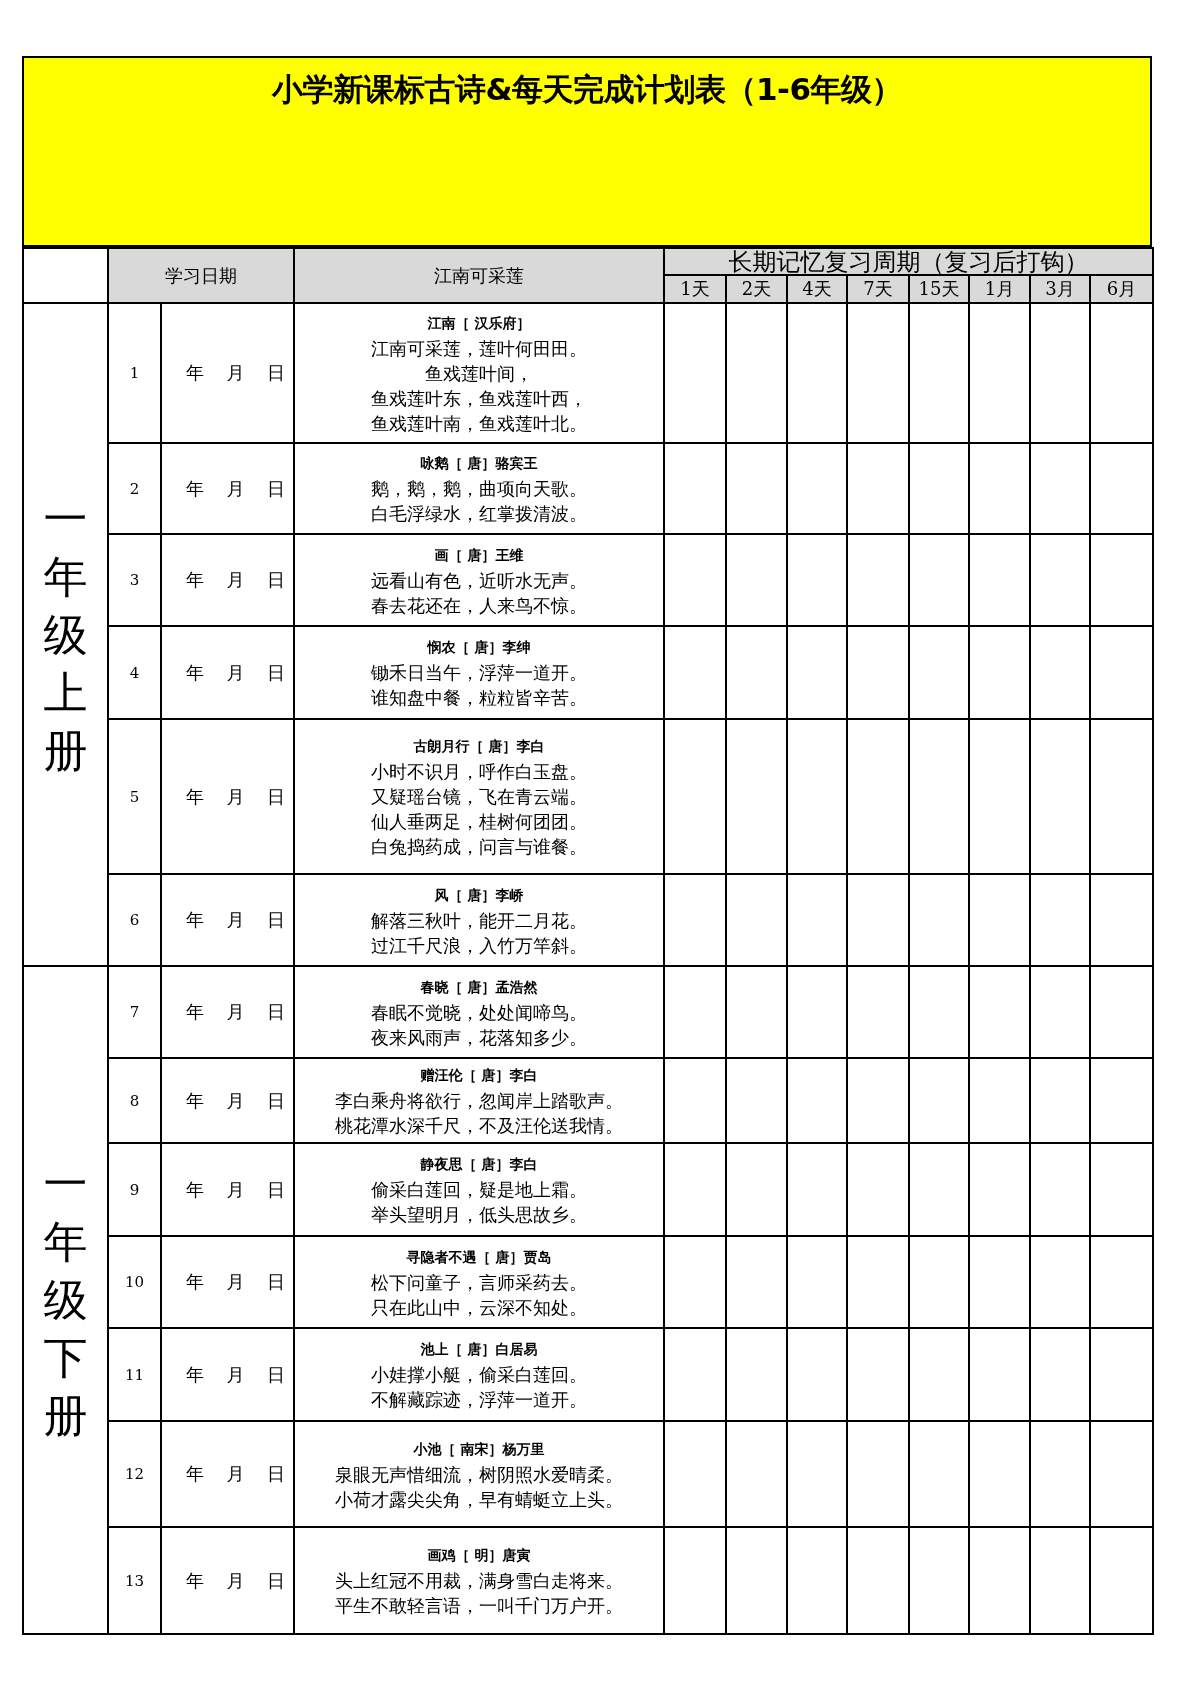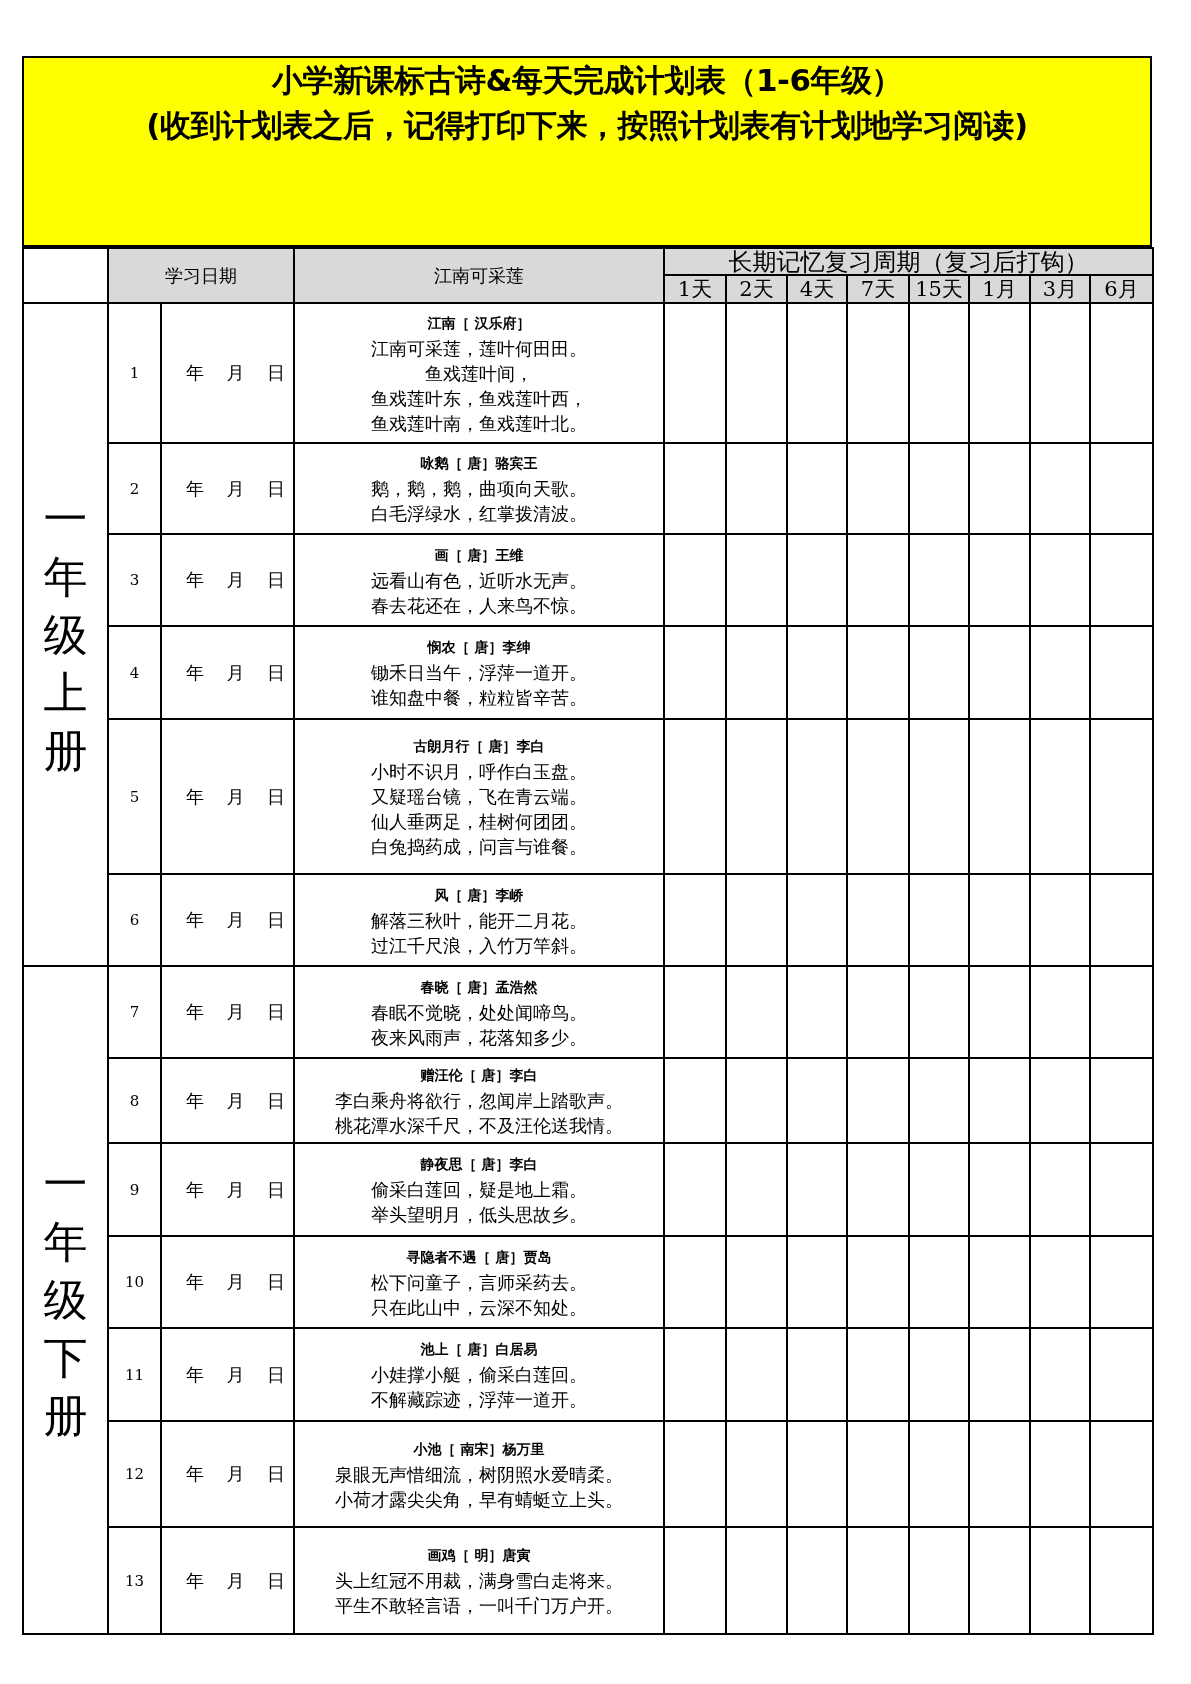--- a/index.html
+++ b/index.html
@@ -4,57 +4,58 @@
 <style>
   * { box-sizing: border-box; margin: 0; padding: 0; }
   html, body { width: 1191px; height: 1684px; background: #ffffff; overflow: hidden; }
   body { position: relative; font-family: "DejaVu Serif", "Liberation Serif", serif; color: #000; }
 
   .sheet { position: absolute; left: 22px; top: 56px; width: 1130px; }
 
   .title-box {
     height: 191px; background: #ffff00; border: 2px solid #000;
     display: flex; flex-direction: column; align-items: center; justify-content: flex-start;
+    padding-top: 9px;
+    gap: 16px;
   }
   .title-line {
     font-family: "DejaVu Sans", "Liberation Sans", sans-serif;
     font-weight: bold; font-size: 31px; line-height: 45px; letter-spacing: -0.5px;
     white-space: nowrap;
   }
   .check { display: inline-block; font-weight: bold; }
 
   table.plan {
     border-collapse: collapse; table-layout: fixed; width: 1130px;
     border: 2px solid #000; border-top: none; padding-left: 8px;
   }
   table.plan td, table.plan th {
     border: 2px solid #000; text-align: center; vertical-align: middle;
     font-weight: normal; overflow: hidden;
   }
   .hdr { background: #d9d9d9; font-size: 19px; }
   .hdr-main { font-family: "DejaVu Sans", "Liberation Sans", sans-serif; font-size: 18px; }
   .hdr-review { font-size: 24px; line-height: 22px; }
-  .hdr-day { font-size: 21px; line-height: 22px; }
+  .hdr-day { font-size: 18px; line-height: 22px; }
   .grade-label { border-top: none; font-family: "DejaVu Sans", "Liberation Sans", sans-serif; font-size: 44px; line-height: 58px; background: #fff; }
   .grade-label .vchars { display: flex; flex-direction: column; align-items: center; }
   .num { font-size: 15px; }
   .date-cell { font-size: 18px; }
   .date-cell .dparts { display: flex; justify-content: space-between; padding: 0 8px 0 24px; }
   .content { font-size: 18px; line-height: 25px; padding: 0 2px; white-space: nowrap; }
   .poem-title { font-family: "DejaVu Sans", "Liberation Sans", sans-serif; font-weight: bold; font-size: 14px; }
   .review-cell { background: #fff; }
   .blank-corner { border-bottom: none !important; background: #fff; }
 </style>
 </head>
 <body>
 
 <div class="sheet">
   <div class="title-box">
     <div class="title-line">小学新课标古诗&amp;每天完成计划表（1-6年级）</div>
-    <div class="title-line">(收到计划表之后，记得打印下来，按照计划表有计划地学习阅读)</div>
   </div>
 
   <table class="plan">
     <colgroup>
       <col style="width:85px">
         <col style="width:53px">
         <col style="width:133px">
         <col style="width:370px">
       <col style="width:62px">
         <col style="width:61px">

